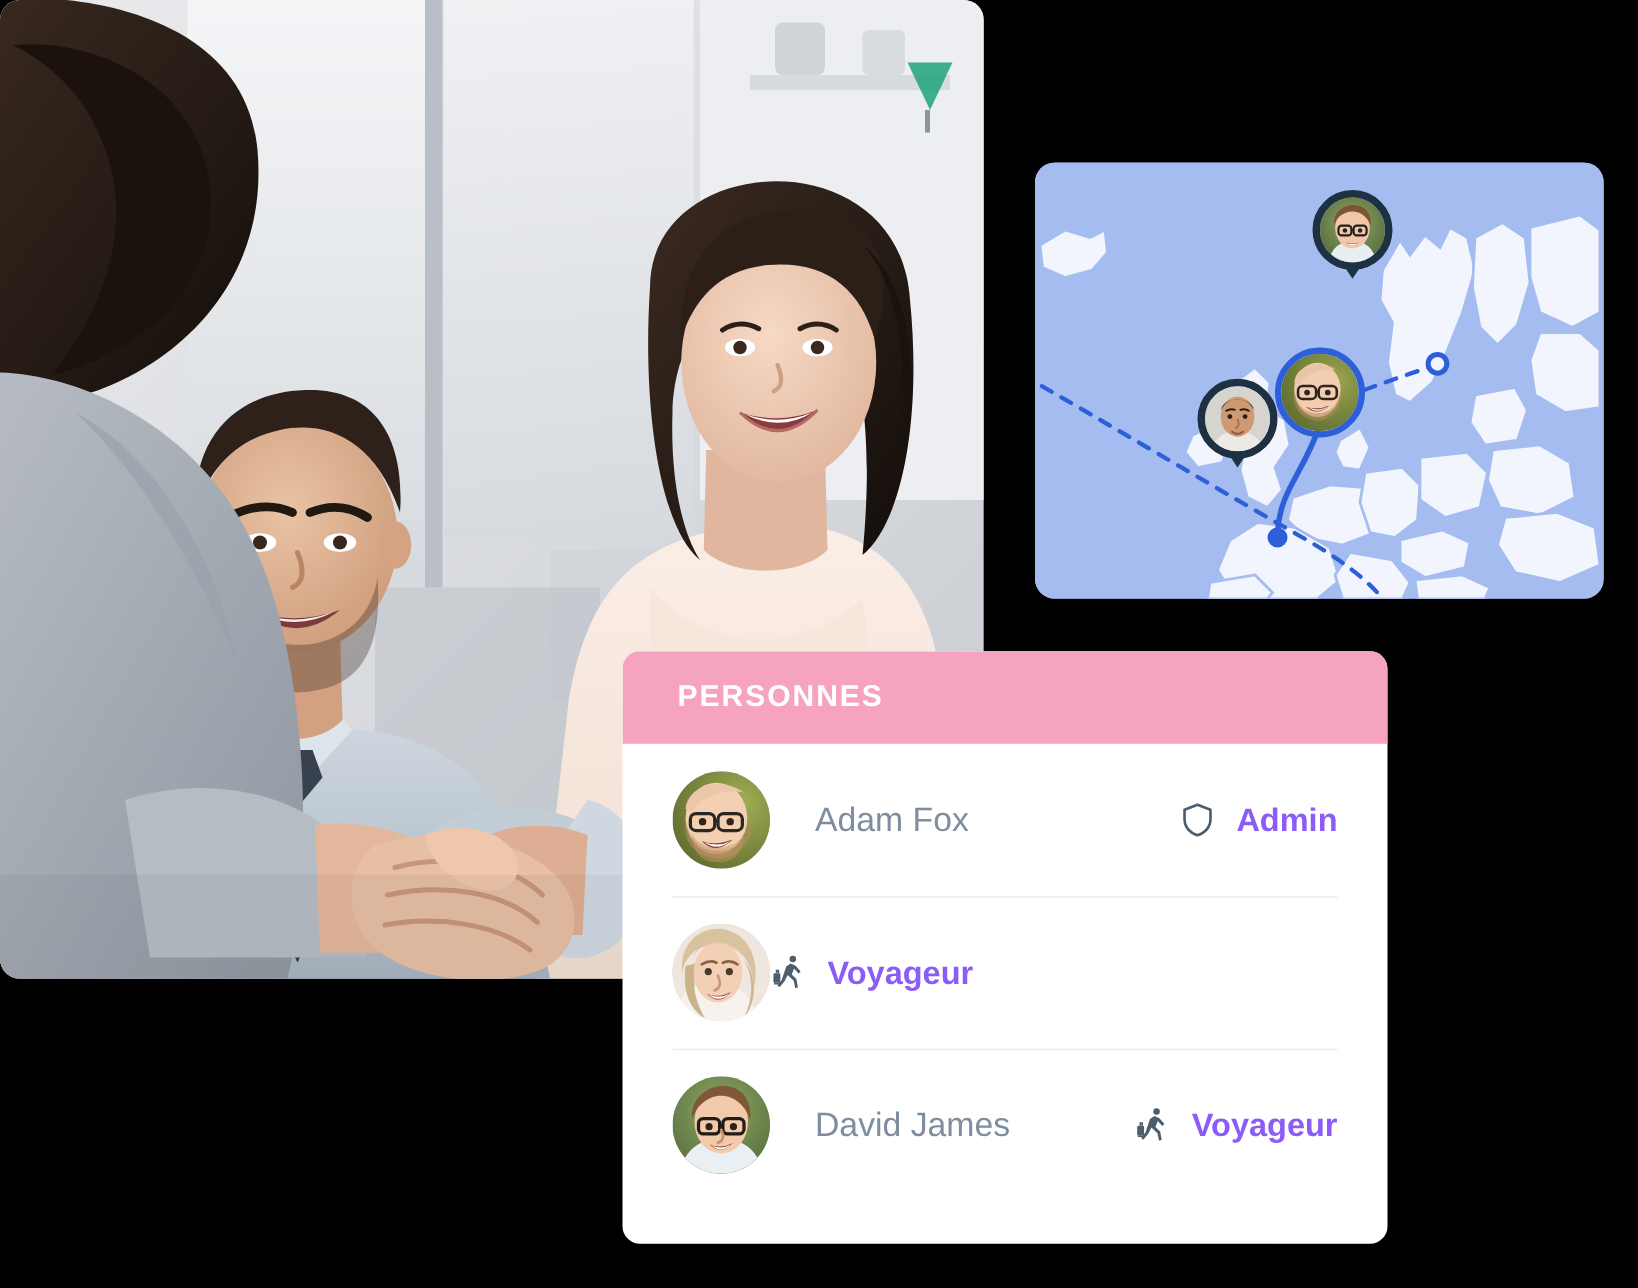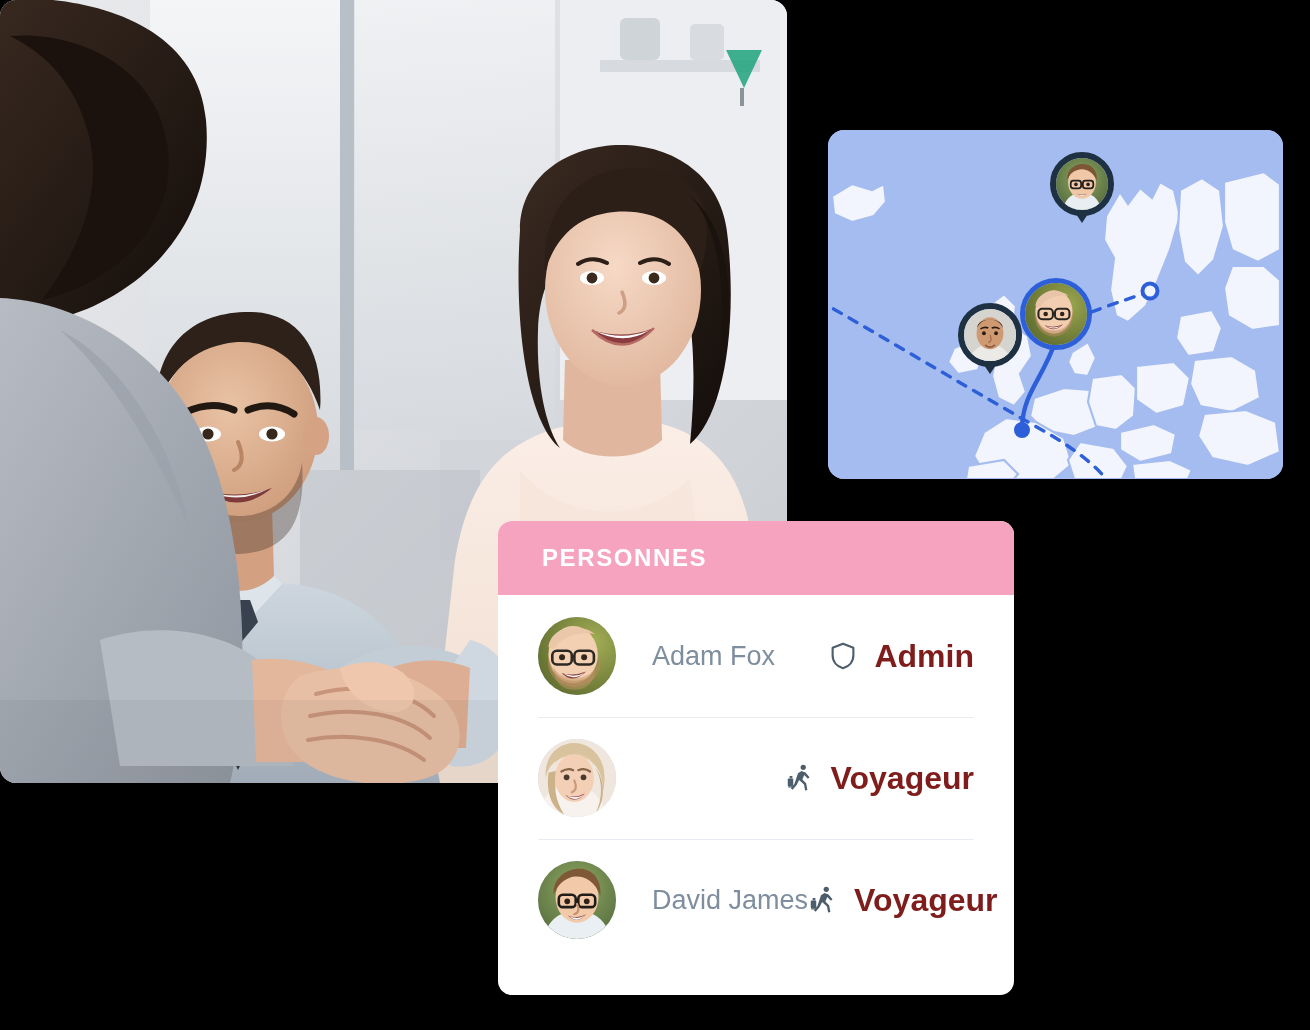--- a/index.html
+++ b/index.html
@@ -73,21 +73,21 @@
     border-top: 12px solid #1d3142;
   }
   .pin-dark .ring { border: 6px solid #1d3142; }
   .pin-active .ring { border: 5px solid #2d5fd9; }
 
   
   .people-card {
     position: absolute;
     left: 498px;
     top: 521px;
-    width: 516px;
+    width: 612px;
     height: 474px;
     border-radius: 14px;
     overflow: hidden;
     background: #ffffff;
   }
   .people-header {
     height: 74px;
     background: #f5a3bf;
     display: flex;
     align-items: center;
@@ -101,21 +101,20 @@
     letter-spacing: 1.6px;
   }
   .people-list {
     padding: 0 40px 0 40px;
   }
   .person-row {
     display: flex;
     align-items: center;
     height: 122px;
     position: relative;
-    justify-content: space-between;
   }
   .person-row + .person-row::before {
     content: "";
     position: absolute;
     left: 0;
     right: 0;
     top: 0;
     height: 1px;
     background: #e6ecf2;
   }
@@ -136,23 +135,23 @@
     white-space: nowrap;
   }
   .person-role {
     display: flex;
     align-items: center;
     gap: 16px;
     flex: 0 0 auto;
   }
   .role-icon { width: 30px; height: 30px; display: block; flex: 0 0 auto; }
   .role-label {
-    font-size: 32px;
+    font-size: 26px;
     font-weight: bold;
-    color: #7f1d1d;
+    color: #8b5cf6;
     white-space: nowrap;
   }
 </style>
 </head>
 <body>
 
 <div class="stage">
 
   <div class="photo-card">
     <svg viewBox="0 0 787 783" preserveAspectRatio="xMidYMid slice">

